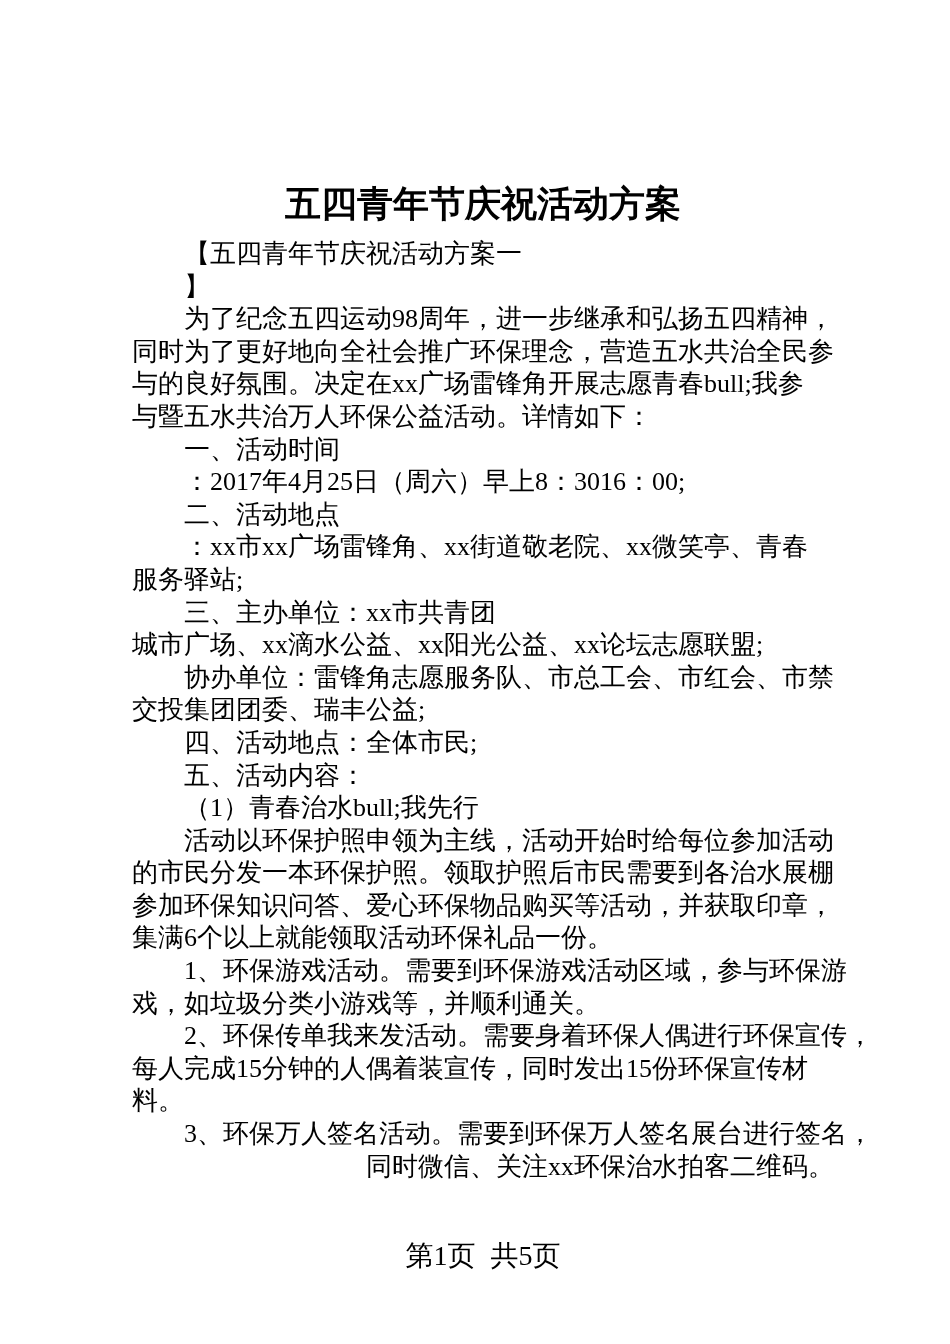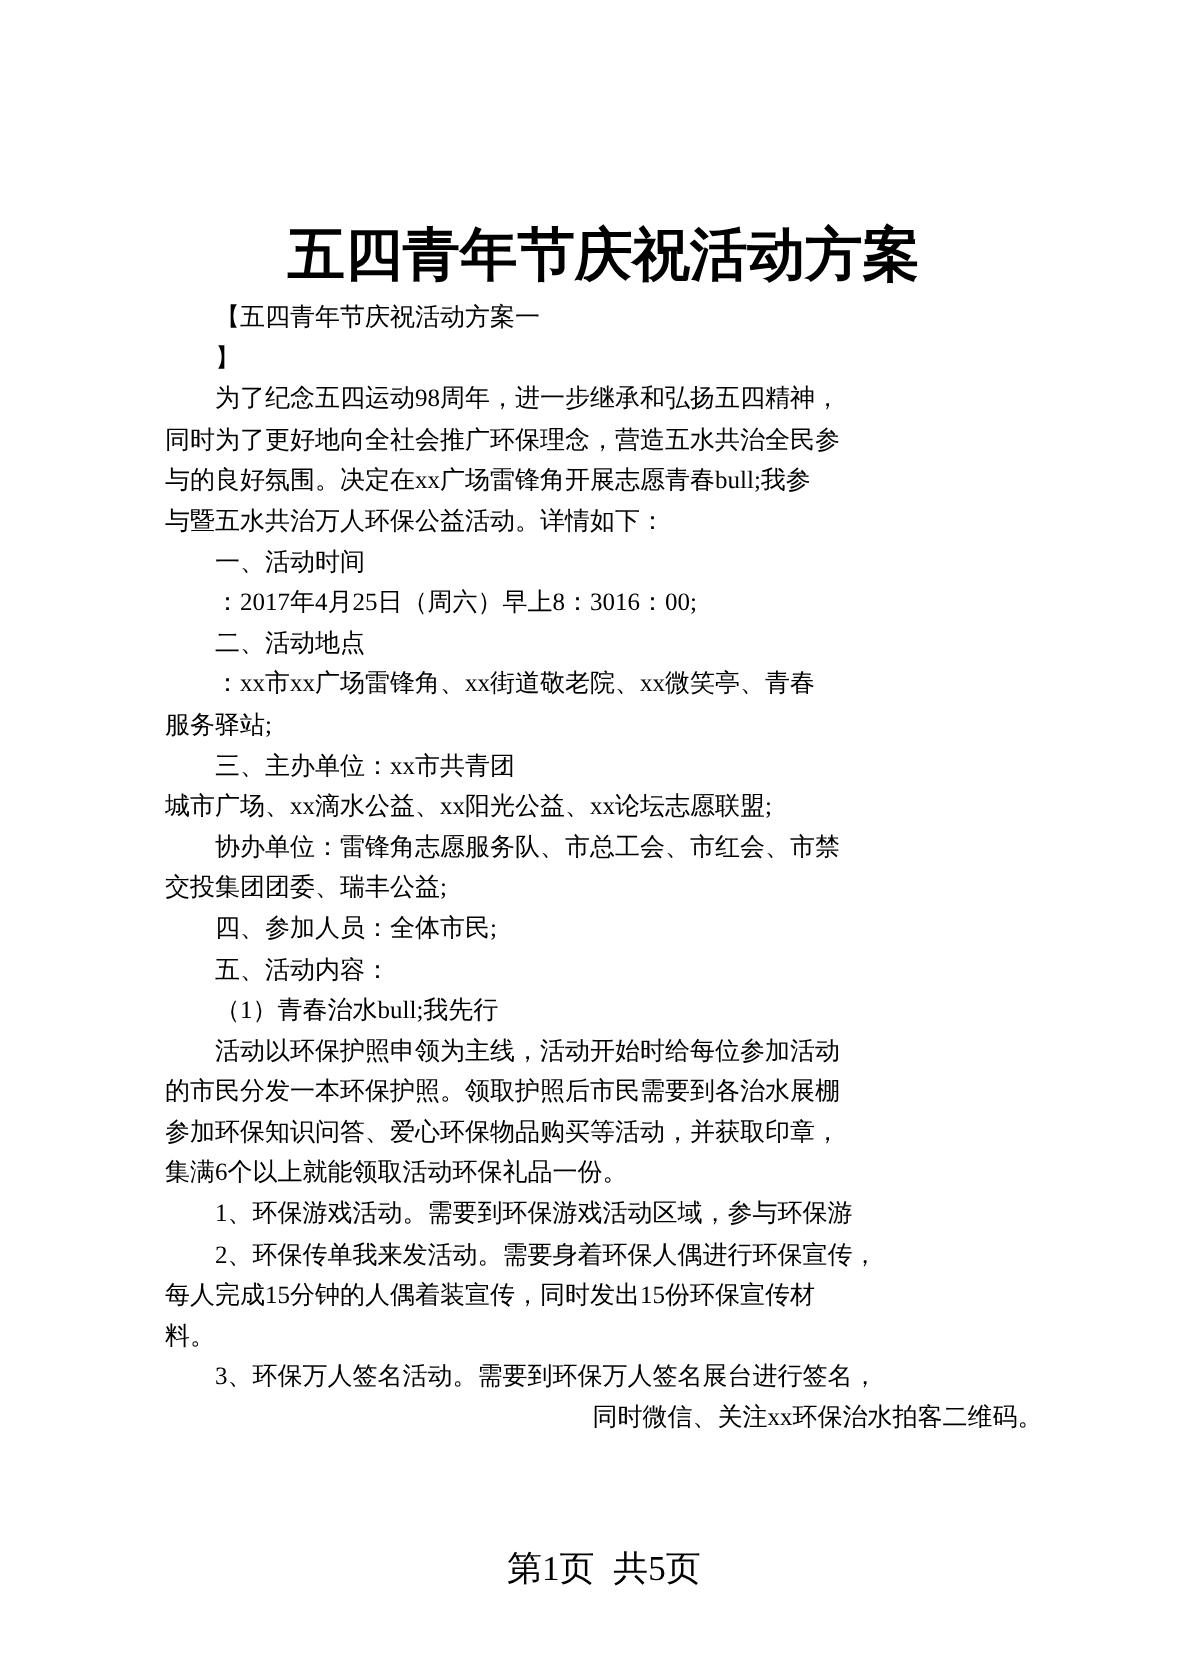--- a/index.html
+++ b/index.html
@@ -20,31 +20,31 @@
     inset: 0;
     background: #ffffff;
   }
   .doc-title {
     position: absolute;
     top: 180px;
     left: 132px;
     width: 702px;
     margin: 0;
     text-align: center;
-    font-size: 46px;
+    font-size: 36px;
     font-weight: bold;
     line-height: 48px;
     white-space: nowrap;
   }
   .doc-body {
     position: absolute;
     top: 238px;
     left: 132px;
     width: 702px;
-    font-size: 20px;
+    font-size: 26px;
     line-height: 32.6px;
   }
   .doc-line {
     white-space: nowrap;
     height: 32.6px;
   }
   .doc-footer {
     position: absolute;
     top: 1244px;
     left: 132px;
@@ -70,28 +70,29 @@
       <div class="doc-line" style="text-indent: 0em;">与暨五水共治万人环保公益活动。详情如下：</div>
       <div class="doc-line" style="text-indent: 2em;">一、活动时间</div>
       <div class="doc-line" style="text-indent: 2em;">：2017年4月25日（周六）早上8：3016：00;</div>
       <div class="doc-line" style="text-indent: 2em;">二、活动地点</div>
       <div class="doc-line" style="text-indent: 2em;">：xx市xx广场雷锋角、xx街道敬老院、xx微笑亭、青春</div>
       <div class="doc-line" style="text-indent: 0em;">服务驿站;</div>
       <div class="doc-line" style="text-indent: 2em;">三、主办单位：xx市共青团</div>
       <div class="doc-line" style="text-indent: 0em;">城市广场、xx滴水公益、xx阳光公益、xx论坛志愿联盟;</div>
       <div class="doc-line" style="text-indent: 2em;">协办单位：雷锋角志愿服务队、市总工会、市红会、市禁</div>
       <div class="doc-line" style="text-indent: 0em;">交投集团团委、瑞丰公益;</div>
-      <div class="doc-line" style="text-indent: 2em;">四、参加人员：全体市民;</div>
+      <div class="doc-line" style="text-indent: 2em;">四、活动地点：全体市民;</div>
       <div class="doc-line" style="text-indent: 2em;">五、活动内容：</div>
       <div class="doc-line" style="text-indent: 2em;">（1）青春治水bull;我先行</div>
       <div class="doc-line" style="text-indent: 2em;">活动以环保护照申领为主线，活动开始时给每位参加活动</div>
       <div class="doc-line" style="text-indent: 0em;">的市民分发一本环保护照。领取护照后市民需要到各治水展棚</div>
       <div class="doc-line" style="text-indent: 0em;">参加环保知识问答、爱心环保物品购买等活动，并获取印章，</div>
       <div class="doc-line" style="text-indent: 0em;">集满6个以上就能领取活动环保礼品一份。</div>
       <div class="doc-line" style="text-indent: 2em;">1、环保游戏活动。需要到环保游戏活动区域，参与环保游</div>
+      <div class="doc-line" style="text-indent: 0em;">戏，如垃圾分类小游戏等，并顺利通关。</div>
       <div class="doc-line" style="text-indent: 2em;">2、环保传单我来发活动。需要身着环保人偶进行环保宣传，</div>
       <div class="doc-line" style="text-indent: 0em;">每人完成15分钟的人偶着装宣传，同时发出15份环保宣传材</div>
       <div class="doc-line" style="text-indent: 0em;">料。</div>
       <div class="doc-line" style="text-indent: 2em;">3、环保万人签名活动。需要到环保万人签名展台进行签名，</div>
       <div class="doc-line" style="text-indent: 0em; text-align: right;">同时微信、关注xx环保治水拍客二维码。</div>
     </div>
 
   <div class="doc-footer">第1页 共5页</div>
 </div>
 

